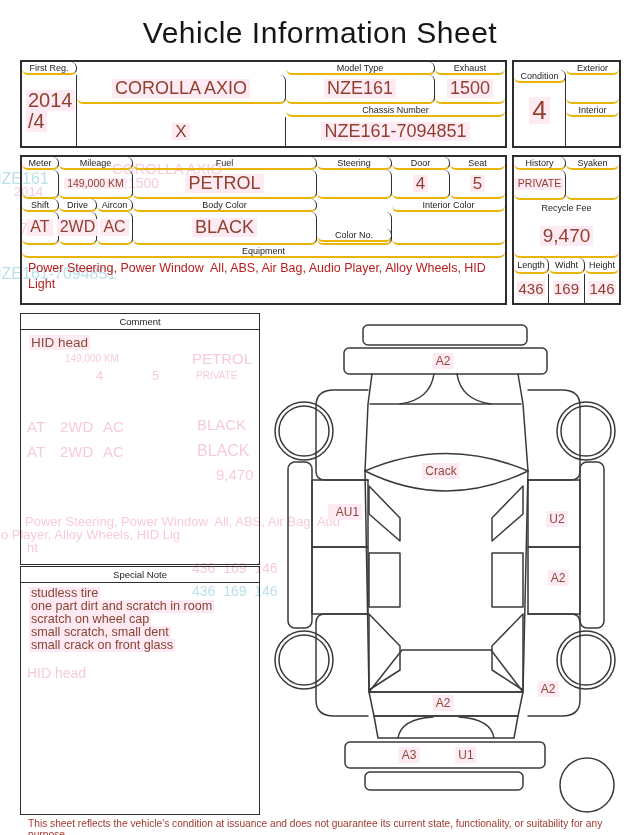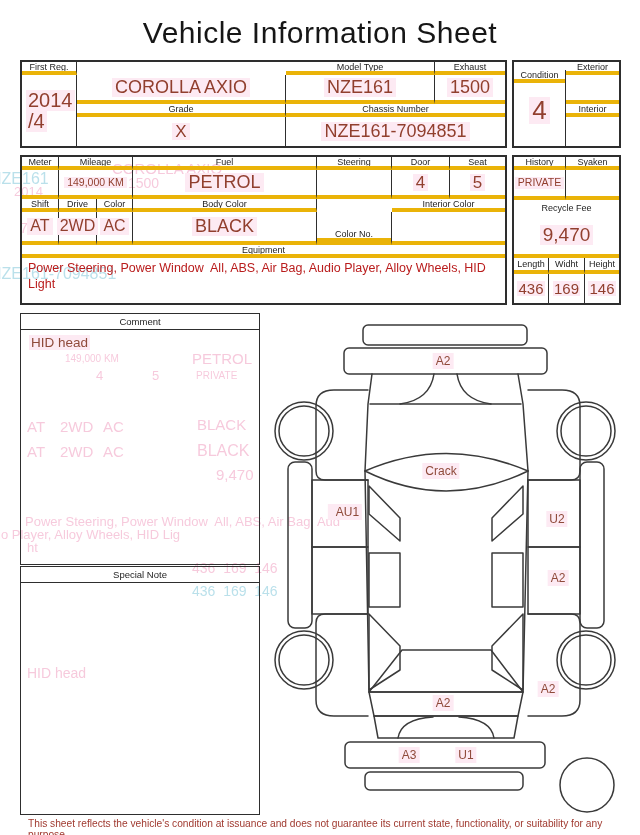--- a/index.html
+++ b/index.html
@@ -7,21 +7,21 @@
     position:relative;width:640px;height:835px;background:#ffffff;
     font-family:"Liberation Sans","DejaVu Sans",sans-serif;overflow:hidden;
   }
   .box{position:absolute;border:2px solid #2e2e2e;box-sizing:border-box;background:transparent;}
   .box.thin{border-width:1px;}
   .lbl{position:absolute;display:flex;align-items:center;justify-content:center;
        font-size:9px;color:#1d1d1d;box-sizing:border-box;white-space:nowrap;overflow:hidden;}
   .cell{position:absolute;display:flex;align-items:center;justify-content:center;
         box-sizing:border-box;overflow:visible;}
   .br{border-right:1px solid #2e2e2e;}
-  .bb{border-bottom:4px solid #eab308;}
+  .bb{border-bottom:2px solid #eab308;border-radius:6px;}
   .val{color:#913f2e;background:#fdeaf3;padding:0 3px;white-space:nowrap;line-height:1.05;}
   .page-title{position:absolute;left:0;top:16px;width:640px;text-align:center;
         font-size:30px;color:#161616;letter-spacing:0.5px;}
   .eq-text{display:block;width:100%;height:100%;padding:3px 6px;font-size:12.5px;
         color:#b91c1c;white-space:pre-wrap;line-height:1.25;box-sizing:border-box;text-align:left;}
   .hdr-row{position:absolute;left:0;top:0;right:0;height:15px;border-bottom:1px solid #2e2e2e;
         display:flex;align-items:center;justify-content:center;font-size:9.5px;color:#1d1d1d;}
   .comment-text{position:absolute;left:8px;top:21px;font-size:13.5px;color:#8f4a3a;
         background:#fdeaf3;padding:0 2px;}
   .note-line{font-size:12.6px;line-height:13px;color:#8a4434;background:#fdeaf3;
@@ -85,21 +85,20 @@
       <span class="val" style="font-size:18px;">COROLLA AXIO</span>
     </div>
   <div class="lbl br bb" style="left:264px;top:0;width:149px;height:13px;">Model Type</div>
   <div class="cell br bb" style="left:264px;top:13px;width:149px;height:29px;">
       <span class="val" style="font-size:18px;">NZE161</span>
     </div>
   <div class="lbl bb" style="left:413px;top:0;width:70px;height:13px;">Exhaust</div>
   <div class="cell bb" style="left:413px;top:13px;width:70px;height:29px;">
       <span class="val" style="font-size:18px;">1500</span>
     </div>
-  <div class="lbl br bb" style="left:55px;top:42px;width:209px;height:13px;">Grade</div>
   <div class="cell br" style="left:55px;top:55px;width:209px;height:29px;">
       <span class="val" style="font-size:17px;">X</span>
     </div>
   <div class="lbl bb" style="left:264px;top:42px;width:219px;height:13px;">Chassis Number</div>
   <div class="cell" style="left:264px;top:55px;width:219px;height:29px;">
       <span class="val" style="font-size:18px;">NZE161-7094851</span>
     </div>
 </div>
 
 <div class="box layer2" style="left:512px;top:60px;width:109px;height:88px;">
@@ -131,21 +130,21 @@
   <div class="cell br bb" style="left:295px;top:13px;width:75px;height:29px;"></div>
   <div class="cell br bb" style="left:370px;top:13px;width:58px;height:29px;">
       <span class="val" style="font-size:17px;">4</span>
     </div>
   <div class="cell bb" style="left:428px;top:13px;width:55px;height:29px;">
       <span class="val" style="font-size:17px;">5</span>
     </div>
 
   <div class="lbl br bb" style="left:0;top:42px;width:37px;height:13px;">Shift</div>
   <div class="lbl br bb" style="left:37px;top:42px;width:38px;height:13px;">Drive</div>
-  <div class="lbl br bb" style="left:75px;top:42px;width:36px;height:13px;">Color</div>
+  <div class="lbl br bb" style="left:75px;top:42px;width:36px;height:13px;">Aircon</div>
   <div class="lbl br bb" style="left:111px;top:42px;width:184px;height:13px;">Body Color</div>
   <div class="lbl br bb" style="left:295px;top:42px;width:75px;height:13px;margin-top:30px;">Color No.</div>
   <div class="lbl bb" style="left:370px;top:42px;width:113px;height:13px;">Interior Color</div>
 
   <div class="cell br bb" style="left:0;top:55px;width:37px;height:33px;">
       <span class="val" style="font-size:16px;">AT</span>
     </div>
   <div class="cell br bb" style="left:37px;top:55px;width:38px;height:33px;">
       <span class="val" style="font-size:16px;">2WD</span>
     </div>
@@ -189,20 +188,27 @@
     </div>
 </div>
 
 <div class="box thin layer2" style="left:20px;top:313px;width:240px;height:252px;">
   <div class="hdr-row">Comment</div>
   <div class="comment-text">HID head</div>
 </div>
 
 <div class="box thin layer2" style="left:20px;top:566px;width:240px;height:249px;">
   <div class="hdr-row">Special Note</div>
+  <div id="special-lines">
+      <div class="note-line">studless tire</div>
+      <div class="note-line">one part dirt and scratch in room</div>
+      <div class="note-line">scratch on wheel cap</div>
+      <div class="note-line">small scratch, small dent</div>
+      <div class="note-line">small crack on front glass</div>
+    </div>
 </div>
 
 <svg id="car-diagram" viewBox="268 313 372 502">
   <g fill="none" stroke="#3a3a3a" stroke-width="1.5" stroke-linejoin="round" stroke-linecap="round">
 
     <rect x="363" y="325" width="164" height="20" rx="5"></rect>
     <rect x="344" y="348" width="203" height="26" rx="5"></rect>
 
     <path d="M372,374 L368,404 L365,471"></path>
     <path d="M518,374 L523,404 L528,471"></path>

